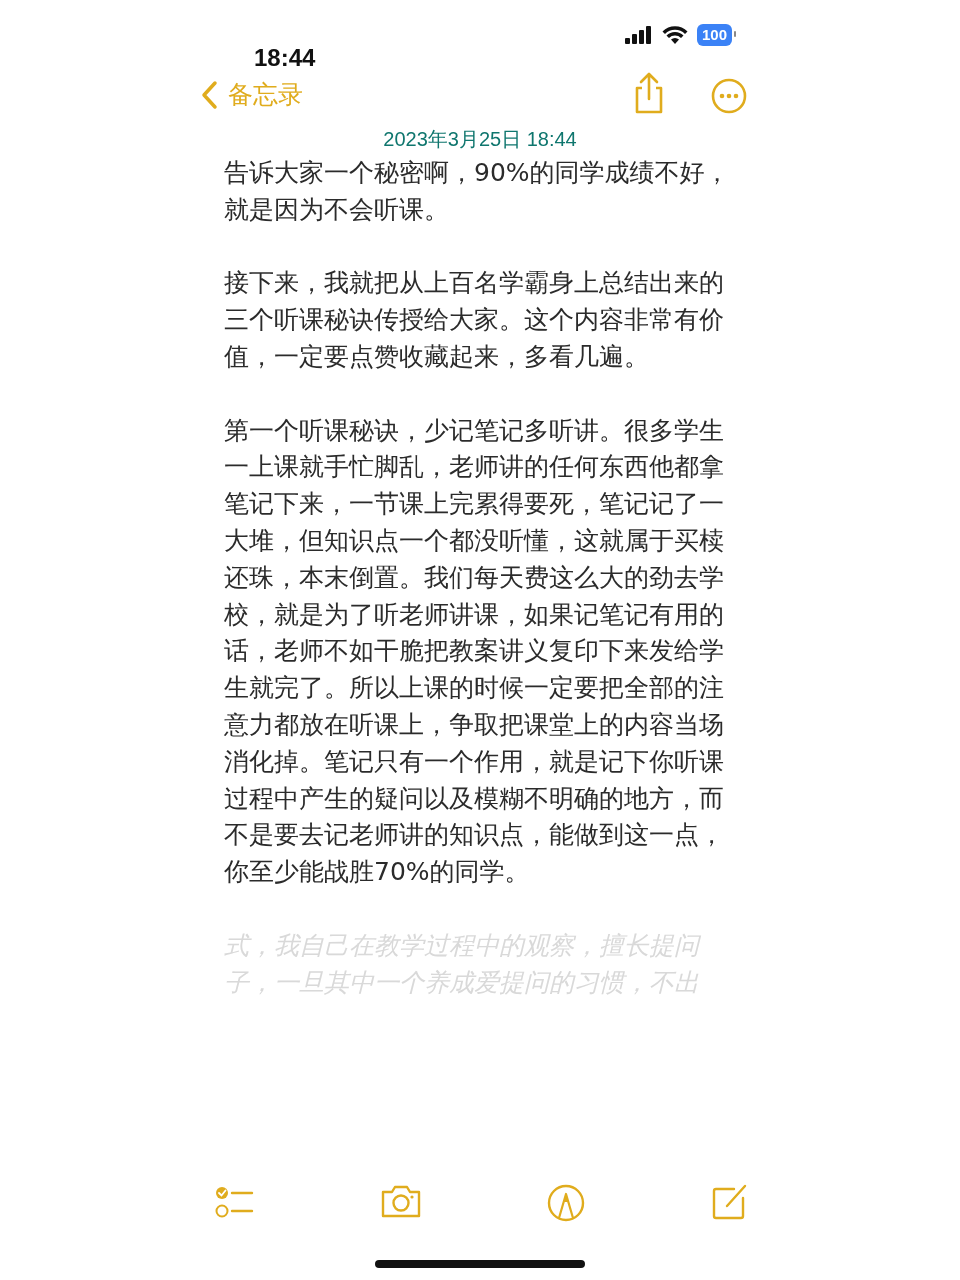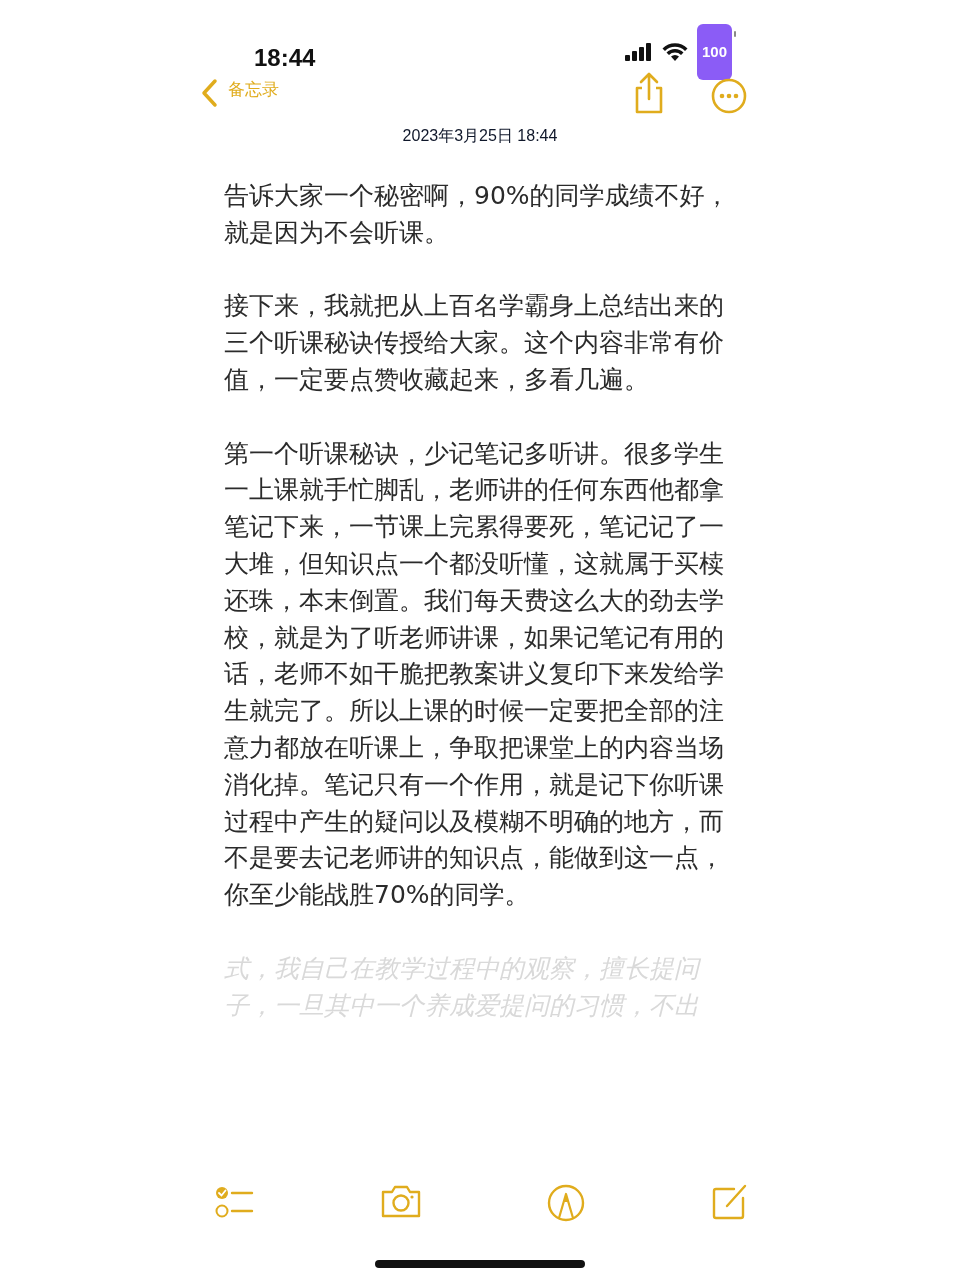--- a/index.html
+++ b/index.html
@@ -1,27 +1,27 @@
 <!DOCTYPE html>
 <html><head>
 <meta charset="utf-8">
 <style>
   html, body { margin:0; padding:0; }
   body { width:960px; height:1280px; background:#ffffff; position:relative; overflow:hidden;
          font-family:"DejaVu Sans","Liberation Sans",sans-serif; color:#2a2a2a; }
   .statusbar { position:absolute; top:0; left:0; width:960px; height:70px; }
   .time { position:absolute; left:254px; top:20px; font-size:24px; font-weight:bold; color:#111; font-family:"Liberation Sans",sans-serif;margin-top:24px; }
   .status-icons { position:absolute; right:228px; top:24px; display:flex; align-items:center; gap:9px; }
-  .battery { background:#8b5cf6; color:#fff; font-size:15px; font-weight:bold; border-radius:6px; padding:19px 5px; line-height:18px; font-family:"Liberation Sans",sans-serif; position:relative; }
+  .battery { background:#3b82f6; color:#fff; font-size:15px; font-weight:bold; border-radius:6px; padding:2px 5px; line-height:18px; font-family:"Liberation Sans",sans-serif; position:relative; }
   .battery::after { content:""; position:absolute; right:-4px; top:7px; width:2px; height:6px; background:#888; border-radius:1px; }
   .navbar { position:absolute; top:70px; left:0; width:960px; height:50px; }
-  .back { position:absolute; left:200px; top:8px; display:flex; align-items:flex-start; gap:10px; color:#e0ac1d; font-size:17px; cursor:pointer; }
+  .back { position:absolute; left:200px; top:8px; display:flex; align-items:center; gap:10px; color:#e0ac1d; font-size:25px; cursor:pointer; }
   .nav-btn { position:absolute; top:2px; width:42px; height:42px; cursor:pointer; }
-  .date { position:absolute; top:126px; left:0; width:960px; text-align:center; font-size:16px; color:#0f172a; font-family:"Liberation Sans",sans-serif; }
-  .note { position:absolute; top:178px; left:224px; width:520px; font-size:25px; line-height:36.8px; color:#2b2b2b; }
+  .date { position:absolute; top:126px; left:0; width:960px; text-align:center; font-size:20px; color:#0f766e; font-family:"Liberation Sans",sans-serif; }
+  .note { position:absolute; top:155px; left:224px; width:520px; font-size:25px; line-height:36.8px; color:#2b2b2b; }
   .note p { margin:0 0 36.8px 0; }
   .faded { color:#d9d9d9;font-style:italic; }
   .toolbar { position:absolute; top:1180px; left:0; width:960px; height:50px; }
   .tb-btn { position:absolute; top:0; width:44px; height:44px; cursor:pointer; }
   .home-indicator { position:absolute; left:375px; top:1260px; width:210px; height:8px; border-radius:4px; background:#111; }
 </style>
 </head>
 <body>
 
 <div class="statusbar">

